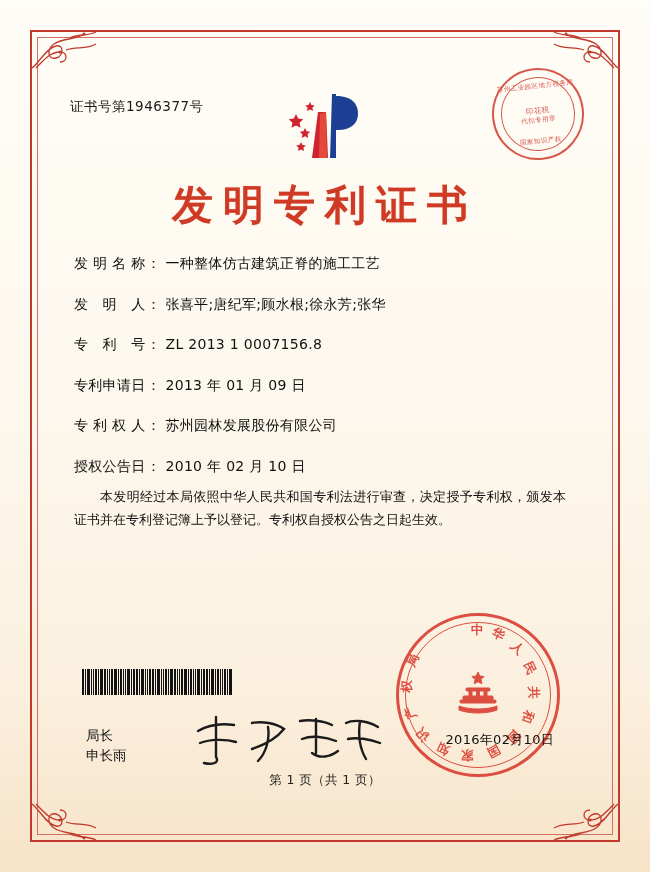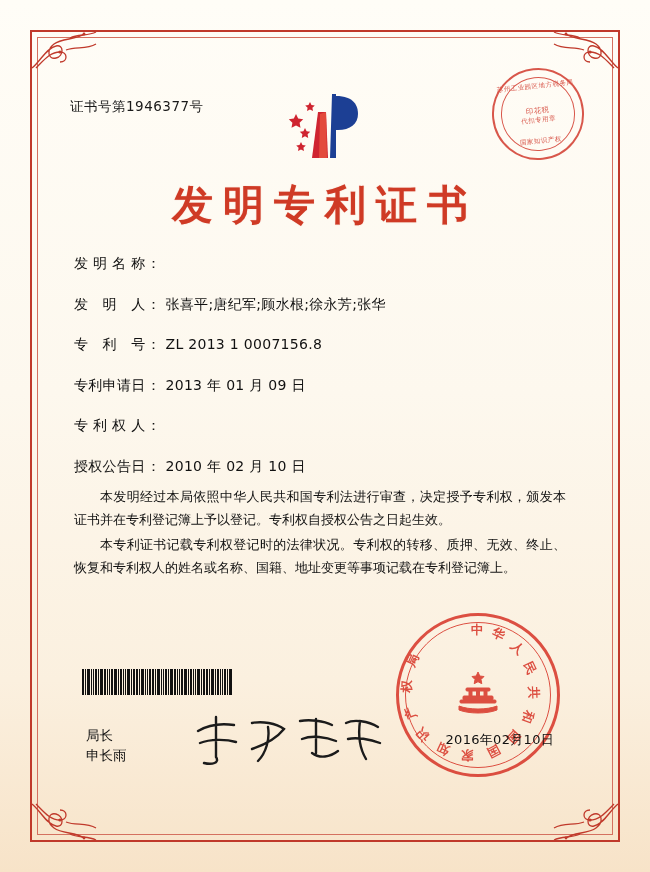--- a/index.html
+++ b/index.html
@@ -332,50 +332,51 @@
         </g>
       </svg>
     </div>
 
     <div class="main-title">发明专利证书</div>
 
     <div class="fields">
       <div class="field-row">
         <span class="field-label">发 明 名 称</span>
         <span class="field-colon">：</span>
+        <span class="field-value">一种整体仿古建筑正脊的施工工艺</span>
       </div>
       <div class="field-row">
         <span class="field-label">发　明　人</span>
         <span class="field-colon">：</span>
         <span class="field-value">张喜平;唐纪军;顾水根;徐永芳;张华</span>
       </div>
       <div class="field-row">
         <span class="field-label">专　利　号</span>
         <span class="field-colon">：</span>
         <span class="field-value">ZL 2013 1 0007156.8</span>
       </div>
       <div class="field-row">
         <span class="field-label">专利申请日</span>
         <span class="field-colon">：</span>
         <span class="field-value">2013 年 01 月 09 日</span>
       </div>
       <div class="field-row">
         <span class="field-label">专 利 权 人</span>
         <span class="field-colon">：</span>
+        <span class="field-value">苏州园林发展股份有限公司</span>
       </div>
       <div class="field-row">
         <span class="field-label">授权公告日</span>
         <span class="field-colon">：</span>
         <span class="field-value">2010 年 02 月 10 日</span>
       </div>
     </div>
 
     <div class="body-text">
       <p>本发明经过本局依照中华人民共和国专利法进行审查，决定授予专利权，颁发本证书并在专利登记簿上予以登记。专利权自授权公告之日起生效。</p>
-      <p>本专利证书记载专利权登记时的法律状况。专利权的转移、质押、无效、终止、恢复和专利权人的姓名或名称、国籍、地址变更等事项记载在专利登记簿上。</p>
     </div>
 
     <div class="barcode">
       <div class="bars">
         <i style="width:2px"></i>
           <i style="width:1px"></i>
           <i style="width:3px"></i>
           <i style="width:1px"></i>
         <i style="width:1px"></i>
           <i style="width:2px"></i>
@@ -473,15 +474,16 @@
       <span class="seal-char" style="left:62px; top:130px; transform:rotate(180deg);">家</span>
       <span class="seal-char" style="left:38px; top:124px; transform:rotate(205deg);">知</span>
       <span class="seal-char" style="left:18px; top:110px; transform:rotate(228deg);">识</span>
       <span class="seal-char" style="left:6px; top:88px; transform:rotate(250deg);">产</span>
       <span class="seal-char" style="left:2px; top:62px; transform:rotate(272deg);">权</span>
       <span class="seal-char" style="left:8px; top:36px; transform:rotate(295deg);">局</span>
     </div>
 
     <div class="seal-date">2016年02月10日</div>
 
+    <div class="footer">第 1 页（共 1 页）</div>
 
   </div>
 </div>
 
 </body></html>

